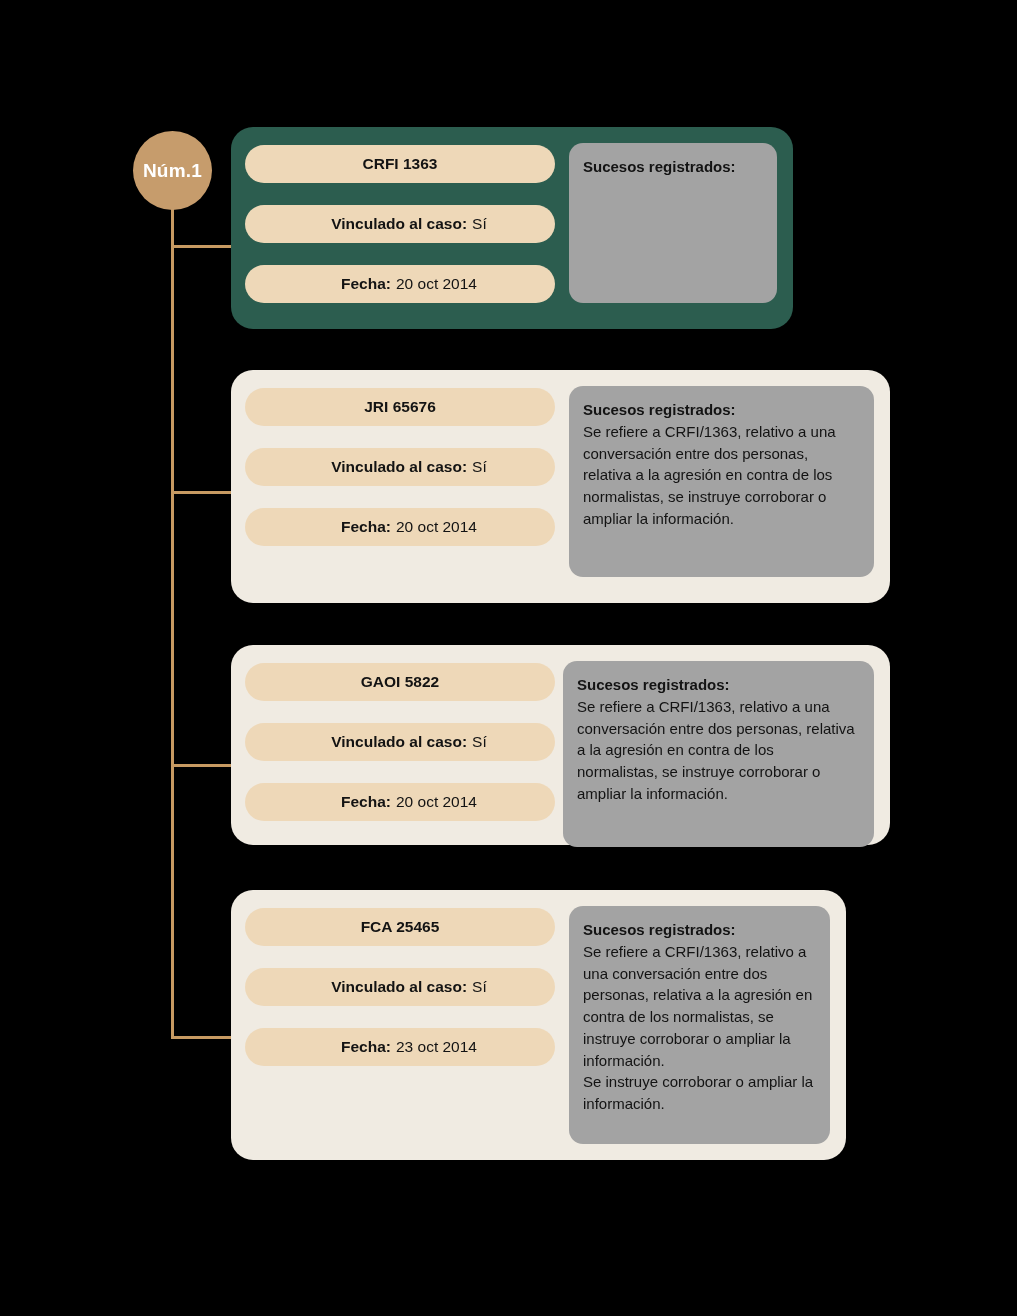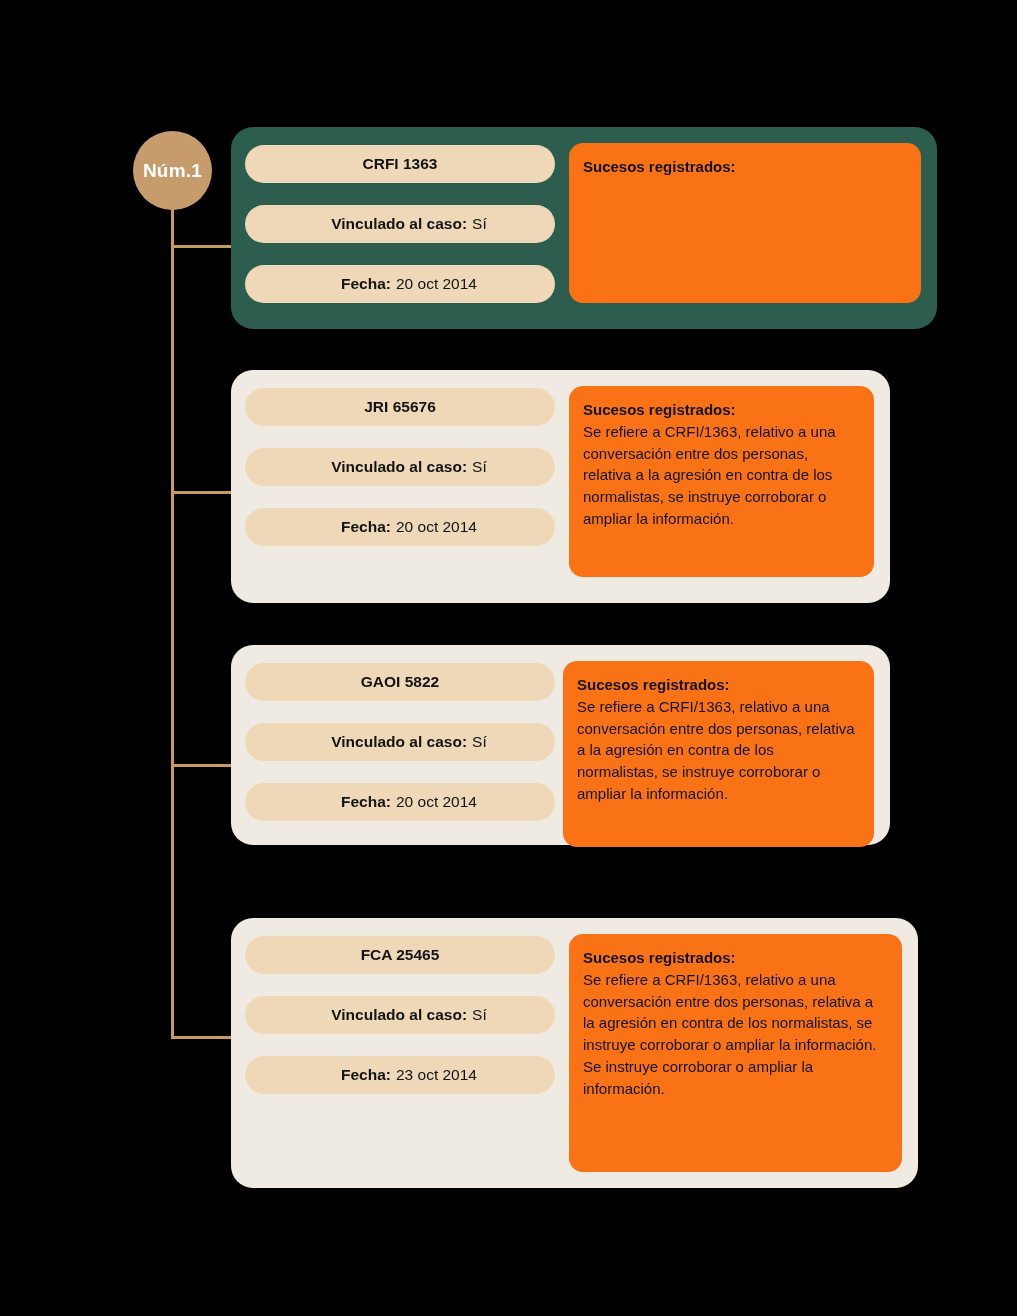--- a/index.html
+++ b/index.html
@@ -68,24 +68,24 @@
     left: 231px;
     border-radius: 22px;
     display: flex;
     box-sizing: border-box;
     padding: 16px 16px 16px 14px;
     gap: 14px;
   }
   .card.light  { background: #f0ebe2; }
   .card.accent { background: #2c5d4f; }
 
-  .card.c1 { top: 127px;  width: 706px; height: 202px; }
+  .card.c1 { top: 127px;  width: 562px; height: 202px; }
   .card.c2 { top: 370px;  width: 659px; height: 233px; }
   .card.c3 { top: 645px;  width: 659px; height: 200px; gap: 8px; }
-  .card.c4 { top: 918px;  width: 687px; height: 270px; }
+  .card.c4 { top: 890px;  width: 615px; height: 270px; }
 
   .card-left {
     width: 310px;
     flex: 0 0 310px;
     display: flex;
     flex-direction: column;
     padding-top: 2px;
   }
   .card.c1 .card-left { justify-content: space-between; padding-bottom: 10px; }
   .card.c2 .card-left > .pill + .pill { margin-top: 22px; }
@@ -105,21 +105,21 @@
     text-align: center;
     padding: 0 10px;
     box-sizing: border-box;
   }
   .pill .lbl { font-weight: 700; margin-left: 18px; }
   .pill .val { font-weight: 400; margin-left: 5px; }
   .pill.title { font-weight: 700; }
 
   .card-right {
     flex: 1 1 auto;
-    background: #f97316;
+    background: #a3a3a3;
     border-radius: 14px;
     padding: 13px 16px 14px 14px;
     box-sizing: border-box;
     color: #131313;
     font-size: 15px;
     line-height: 1.45;
   }
   .card.c1 .card-right,
   .card.c2 .card-right,
   .card.c3 .card-right { align-self: flex-start; }

